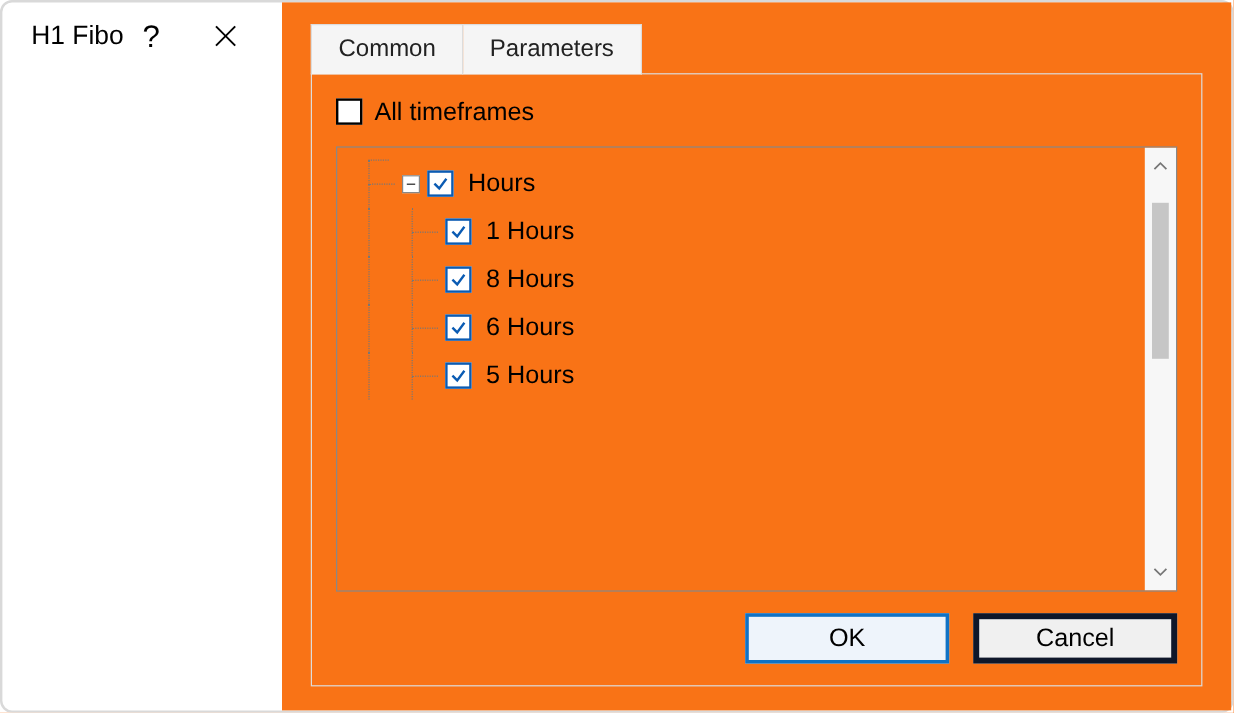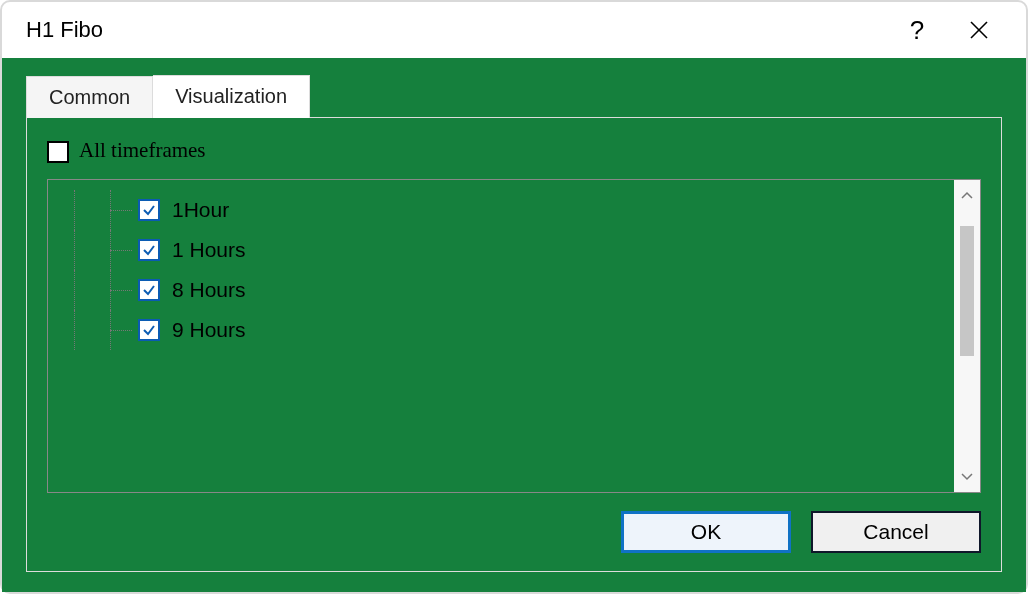--- a/index.html
+++ b/index.html
@@ -9,21 +9,21 @@
       width: 1028px;
       height: 594px;
       overflow: hidden;
     }
     .window {
       width: 1028px;
       height: 594px;
       border: 2px solid #d9d9d9;
       border-radius: 10px;
       display: flex;
-      flex-direction: column;
+      flex-direction: row;
       background: #fff;
     }
     .titlebar {
       height: 56px;
       display: flex;
       align-items: center;
       padding: 0 24px;
       border-top-left-radius: 10px;
       border-top-right-radius: 10px;
     }
@@ -43,21 +43,21 @@
       cursor: pointer;
     }
     .titlebar-btn.help { font-size: 26px; margin-right: 16px; }
     .titlebar-btn.close svg { width: 20px; height: 20px; }
     
     .content-area {
       flex: 1;
       padding: 16px 24px 20px 24px;
       display: flex;
       flex-direction: column;
-      background: #15803d;
+      background: #f97316;
     }
     .tabs-row {
       display: flex;
       align-items: flex-end;
       height: 44px;
     }
     .tab {
       padding: 9px 22px;
       font-size: 20px;
       color: #222;
@@ -77,23 +77,22 @@
     .tab-panel {
       border: 1px solid #dcdcdc;
       flex: 1;
       padding: 20px 20px 18px 20px;
       display: flex;
       flex-direction: column;
       margin-top: -1px;
     }
     .all-tf-row {
       display: flex;
-      align-items: flex-end;
+      align-items: flex-start;
       margin-bottom: 16px;
-      font-family: Liberation Serif, serif;
     }
     .checkbox-empty {
       width: 22px;
       height: 22px;
       border: 2px solid #000;
       margin-right: 10px;
       background: #fff;
       cursor: pointer;
     }
     .all-tf-label {
@@ -222,21 +221,21 @@
       display: flex;
       align-items: center;
       justify-content: center;
       cursor: pointer;
     }
     .btn-ok {
       border: 3px solid #1072c5;
       background: #eef4fb;
     }
     .btn-cancel {
-      border: 2px solid #0f172a;
+      border: 5px solid #0f172a;
       background: #f0f0f0;
     }
   </style>
 </head>
 <body>
 
 <div class="window">
   <div class="titlebar">
     <div class="title-text">H1 Fibo</div>
     <div class="titlebar-btn help">?</div>
@@ -244,77 +243,87 @@
       <svg viewBox="0 0 20 20">
         <line x1="2" y1="2" x2="18" y2="18" stroke="#000" stroke-width="1.6"></line>
         <line x1="18" y1="2" x2="2" y2="18" stroke="#000" stroke-width="1.6"></line>
       </svg>
     </div>
   </div>
 
   <div class="content-area">
     <div class="tabs-row">
       <div class="tab">Common</div>
-      <div class="tab active">Visualization</div>
+      <div class="tab">Parameters</div>
     </div>
 
     <div class="tab-panel">
       <div class="all-tf-row">
         <div class="checkbox-empty"></div>
         <div class="all-tf-label">All timeframes</div>
       </div>
 
       <div class="tree-container">
         <div class="tree">
 
+          <div class="tree-node">
+            <div class="tree-line-col has-vert has-horiz tree-line-top"></div>
+            <div class="expand-box"></div>
+            <div class="check-box">
+              <svg viewBox="0 0 14 14">
+                  <polyline points="2,7 6,11 12,3" fill="none" stroke="#0a5bb3" stroke-width="2"></polyline>
+                </svg>
+            </div>
+            <div class="tree-label">Hours</div>
+          </div>
+
 
           <div class="tree-node">
             <div class="tree-line-col has-vert"></div>
             <div class="tree-line-col has-vert has-horiz"></div>
             <div class="check-box">
               <svg viewBox="0 0 14 14">
                   <polyline points="2,7 6,11 12,3" fill="none" stroke="#0a5bb3" stroke-width="2"></polyline>
                 </svg>
             </div>
-            <div class="tree-label">1Hour</div>
-          </div>
+            <div class="tree-label">1 Hours</div>
+          </div>
+
 
           <div class="tree-node">
             <div class="tree-line-col has-vert"></div>
             <div class="tree-line-col has-vert has-horiz"></div>
             <div class="check-box">
               <svg viewBox="0 0 14 14">
                   <polyline points="2,7 6,11 12,3" fill="none" stroke="#0a5bb3" stroke-width="2"></polyline>
                 </svg>
             </div>
-            <div class="tree-label">1 Hours</div>
-          </div>
-
+            <div class="tree-label">8 Hours</div>
+          </div>
 
           <div class="tree-node">
             <div class="tree-line-col has-vert"></div>
             <div class="tree-line-col has-vert has-horiz"></div>
             <div class="check-box">
               <svg viewBox="0 0 14 14">
                   <polyline points="2,7 6,11 12,3" fill="none" stroke="#0a5bb3" stroke-width="2"></polyline>
                 </svg>
             </div>
-            <div class="tree-label">8 Hours</div>
-          </div>
-
+            <div class="tree-label">6 Hours</div>
+          </div>
 
           <div class="tree-node">
             <div class="tree-line-col has-vert"></div>
             <div class="tree-line-col has-vert has-horiz"></div>
             <div class="check-box">
               <svg viewBox="0 0 14 14">
                   <polyline points="2,7 6,11 12,3" fill="none" stroke="#0a5bb3" stroke-width="2"></polyline>
                 </svg>
             </div>
-            <div class="tree-label">9 Hours</div>
+            <div class="tree-label">5 Hours</div>
           </div>
 
         </div>
         <div class="scrollbar">
           <div class="scroll-arrow">
             <svg width="12" height="8" viewBox="0 0 12 8">
                 <polyline points="1,7 6,2 11,7" fill="none" stroke="#777" stroke-width="1.5"></polyline>
               </svg>
           </div>
           <div class="scroll-track">

